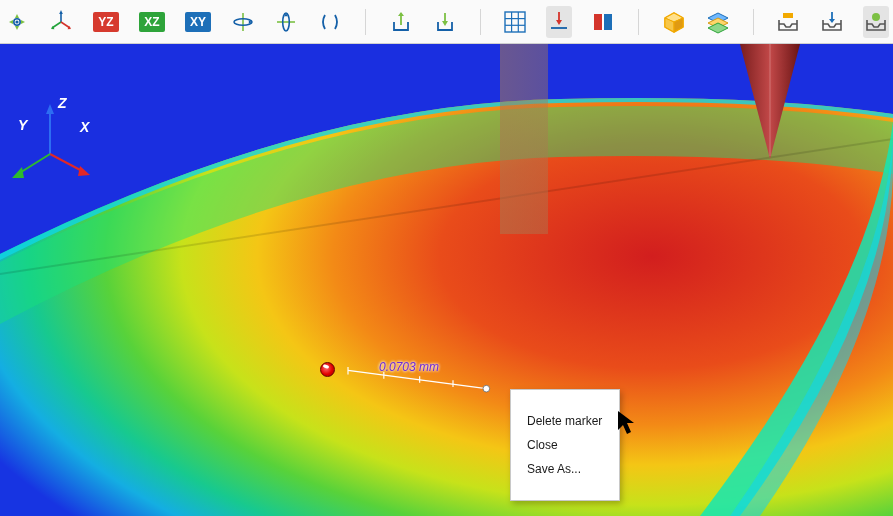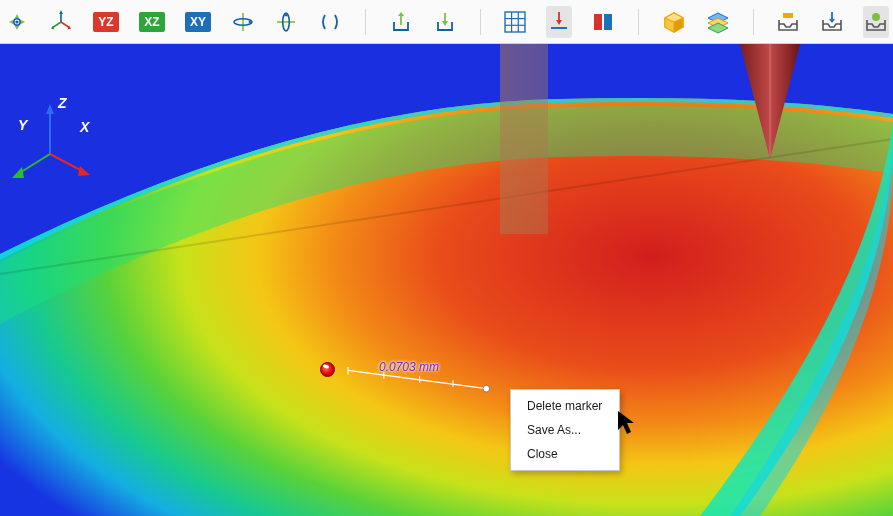--- a/index.html
+++ b/index.html
@@ -113,21 +113,21 @@
     pointer-events:none;
   }
 
   
   .ctx {
     position:absolute;
     left:510px; top:345px;
     background:#fff;
     border:1px solid #c8c8c8;
     box-shadow:2px 3px 6px rgba(0,0,0,0.25);
-    padding:4px 0;
+    padding:19px 0;
     min-width:110px;
   }
   .ctx-item{
     padding:5px 14px 5px 16px;
     font-size:12px;
     color:#1a1a1a;
     white-space:nowrap;
     cursor:pointer;
   }
 
@@ -384,21 +384,21 @@
     <line x1="45" y1="6" x2="45" y2="14" class="ruler-endcap"></line>
     <line x1="88" y1="11" x2="88" y2="19" class="ruler-endcap"></line>
     <line x1="128" y1="16" x2="128" y2="24" class="ruler-endcap"></line>
 
     <circle cx="168" cy="26" r="4" class="ruler-endnode"></circle>
   </svg>
   <div class="ruler-label">0.0703 mm</div>
 
   <div class="ctx">
     <div class="ctx-item">Delete marker</div>
+    <div class="ctx-item">Close</div>
     <div class="ctx-item">Save As...</div>
-    <div class="ctx-item">Close</div>
   </div>
 
   <svg class="cursor" width="22" height="26" viewBox="0 0 22 26">
     <polygon points="1,1 1,20 6,15 10,24 14,22 10,13 17,13" fill="#000"></polygon>
     <polygon points="2,3 2,17 6,13.5 10,22 12.5,20.8 8.7,12 14.5,12" fill="#000"></polygon>
   </svg>
 </div>
 
 </body></html>

